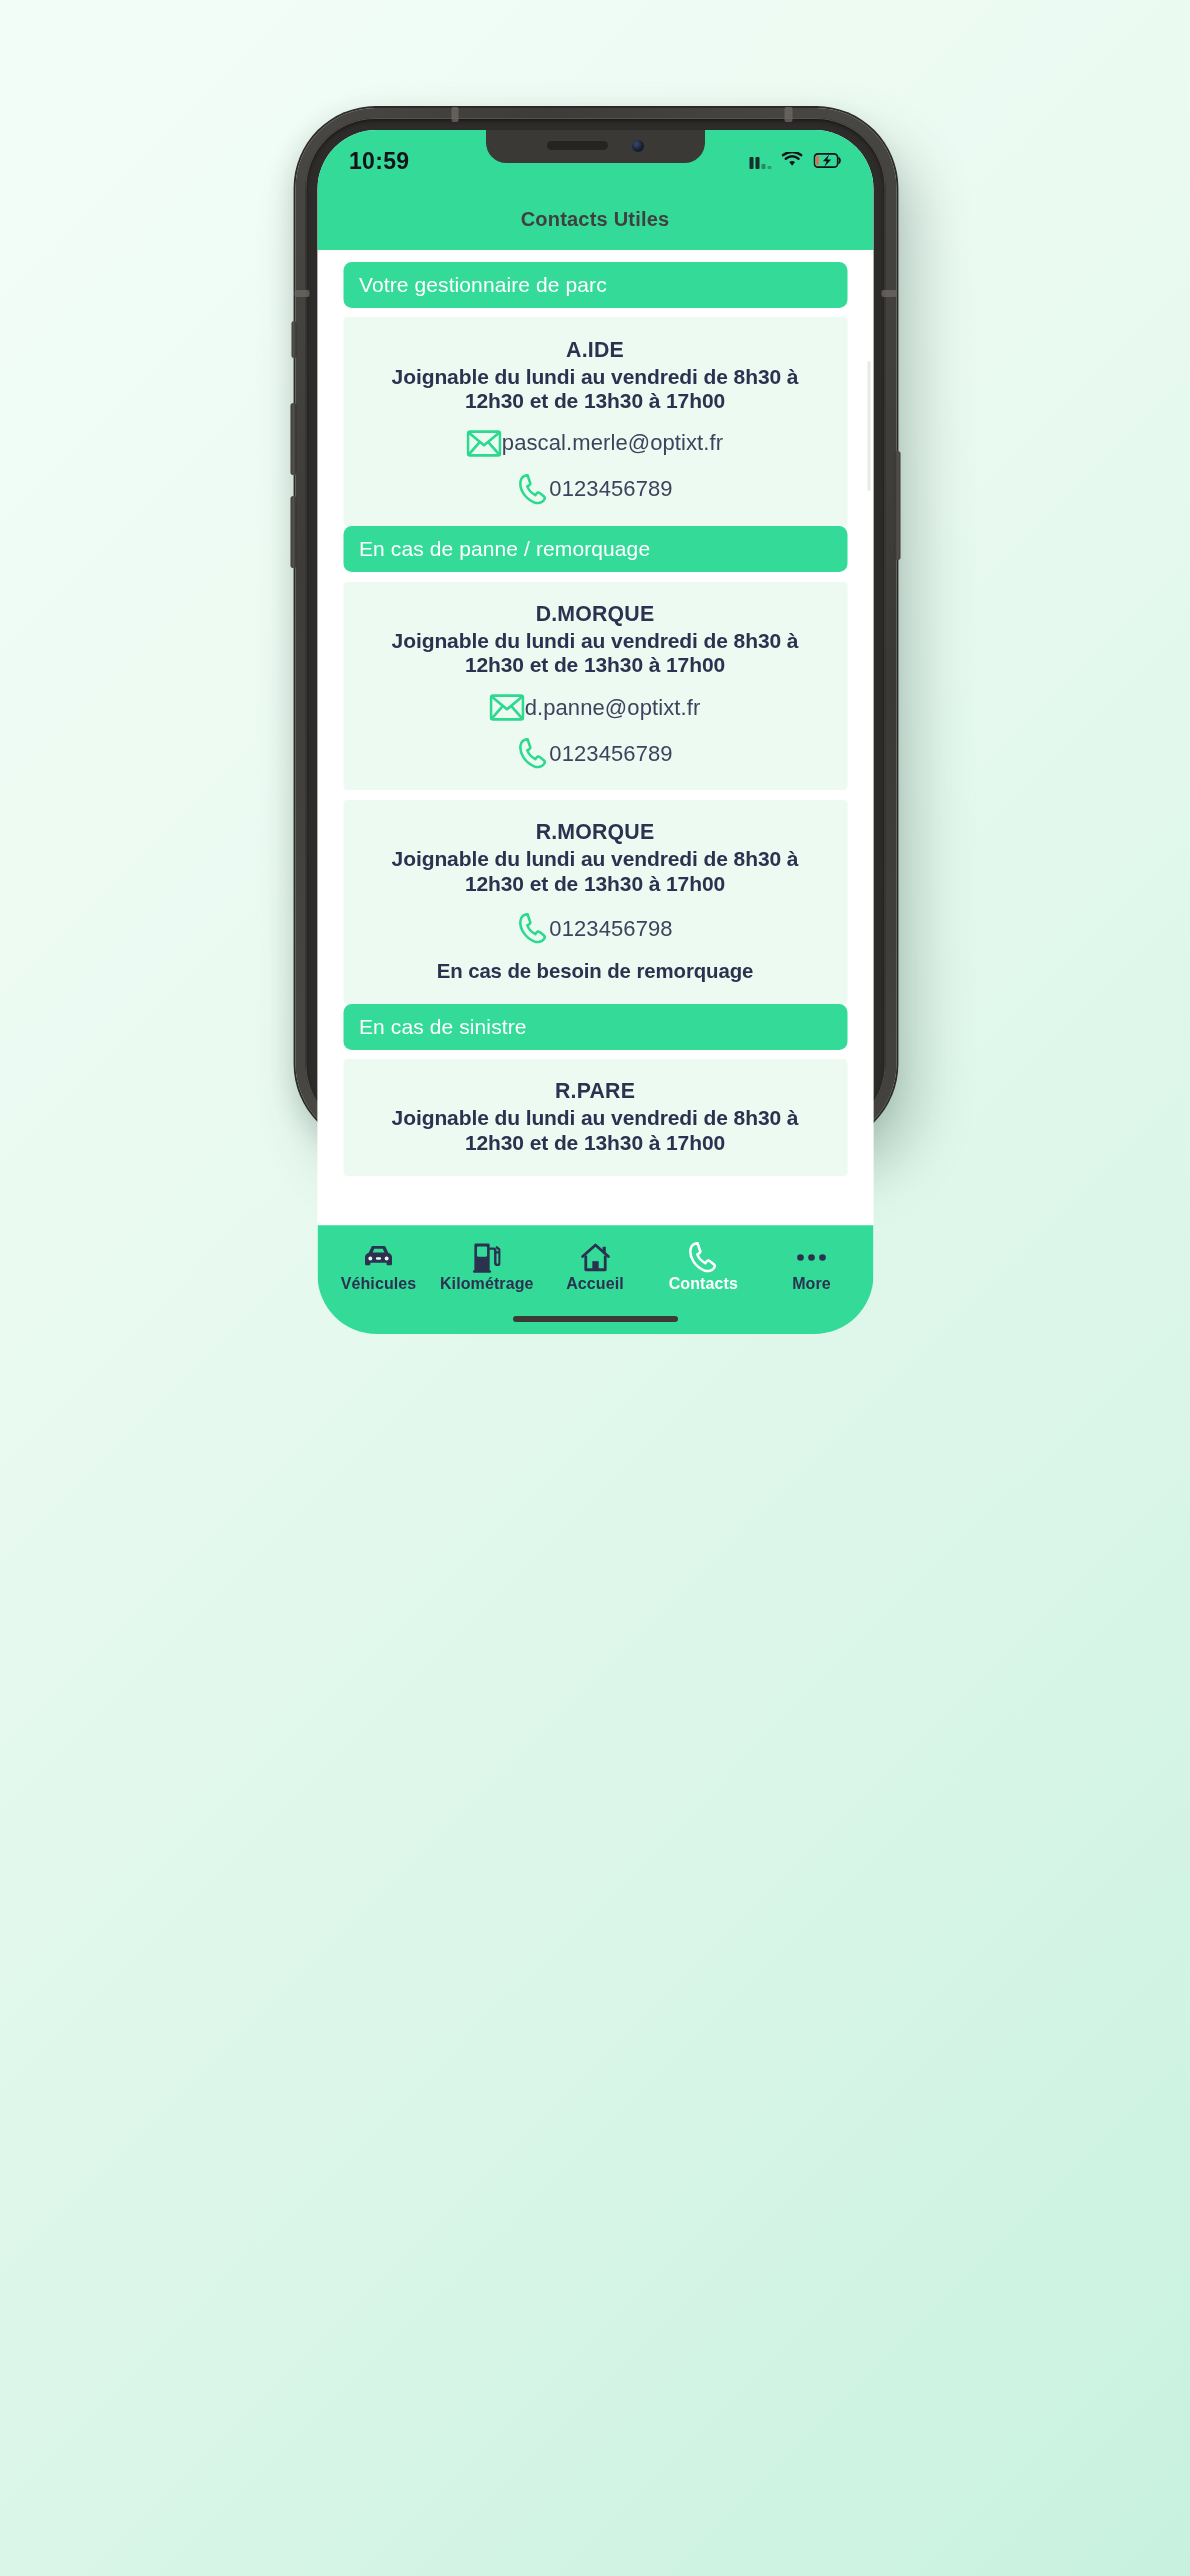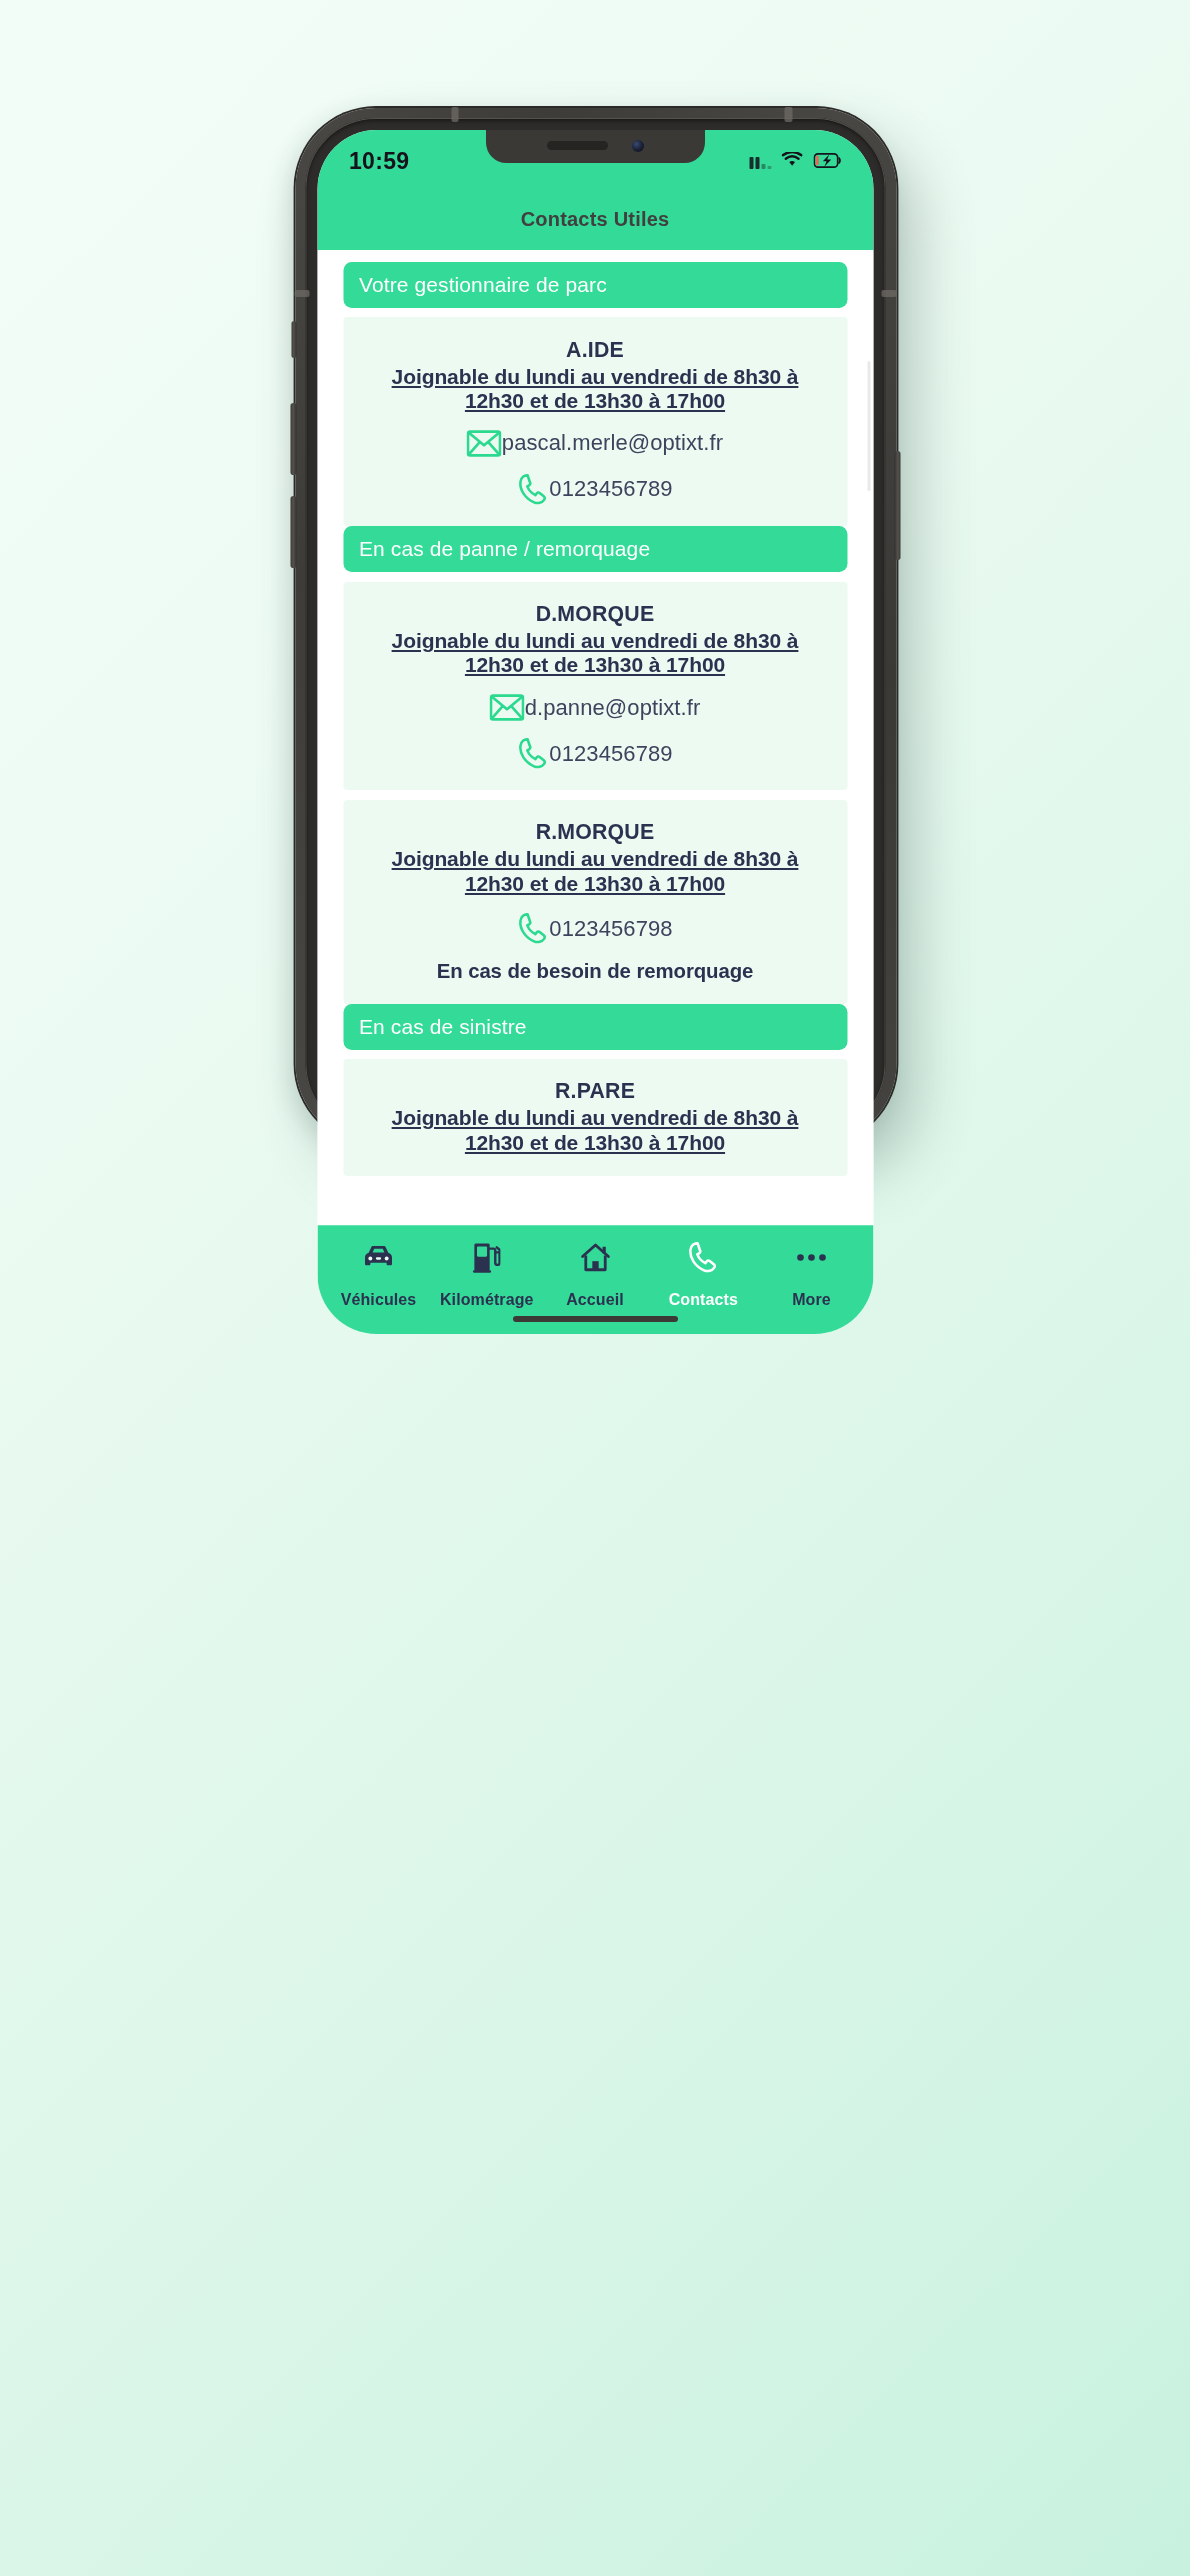--- a/index.html
+++ b/index.html
@@ -198,21 +198,20 @@
     letter-spacing: 0.2px;
     line-height: 1.18;
   }
   .card-hours {
     color: #2b3250;
     font-size: 21px;
     font-weight: 700;
     line-height: 1.17;
     margin-top: 1.9px;
     letter-spacing: -0.1px;
-    text-decoration: underline;
   }
   .card-note {
     color: #2b3250;
     font-size: 20.4px;
     font-weight: 700;
     margin-top: 15px;
     letter-spacing: -0.1px;
   }
 
   .contact-row {
@@ -244,21 +243,21 @@
     justify-content: space-around;
     padding: 15px 7.4px 0 7.4px;
     border-top: 0.9px solid rgba(255,255,255,.25);
     position: relative;
   }
   .tab-item {
     flex: 1 1 0;
     display: flex;
     flex-direction: column;
     align-items: center;
-    gap: 18px;
+    gap: 2px;
   }
   .tab-icon { height: 32px; display: flex; align-items: center; justify-content: center; }
   .tab-label {
     font-size: 16px;
     font-weight: 700;
     color: #2b3250;
     letter-spacing: 0.1px;
   }
   .tab-item.active .tab-label { color: #ffffff; }
 

